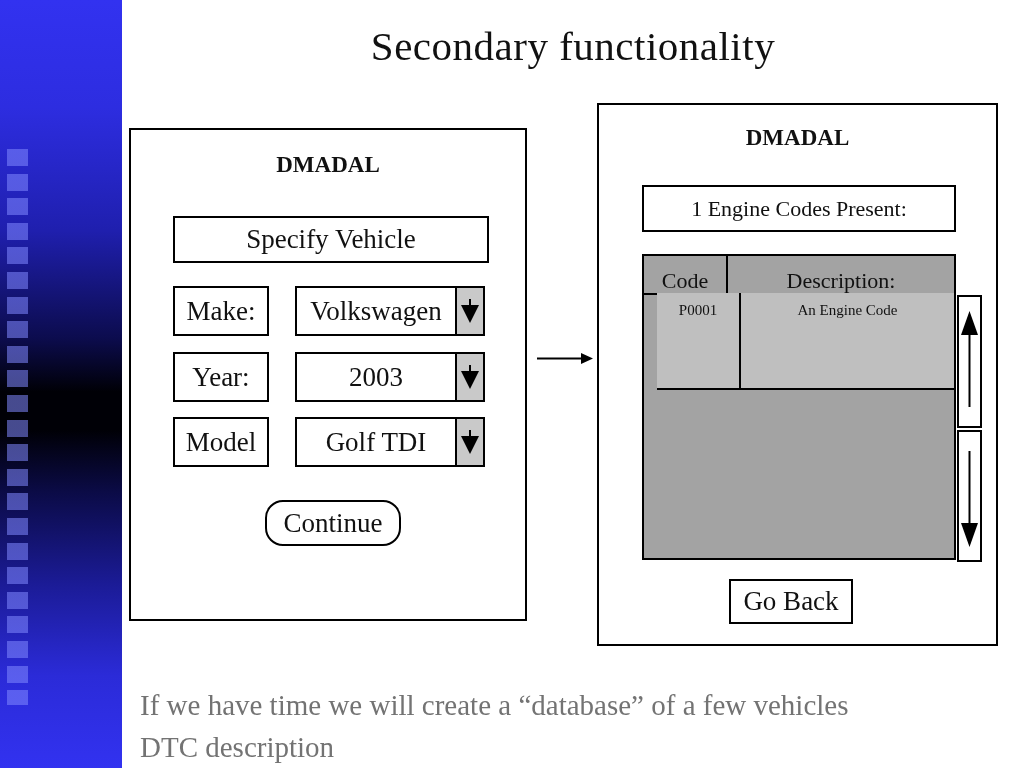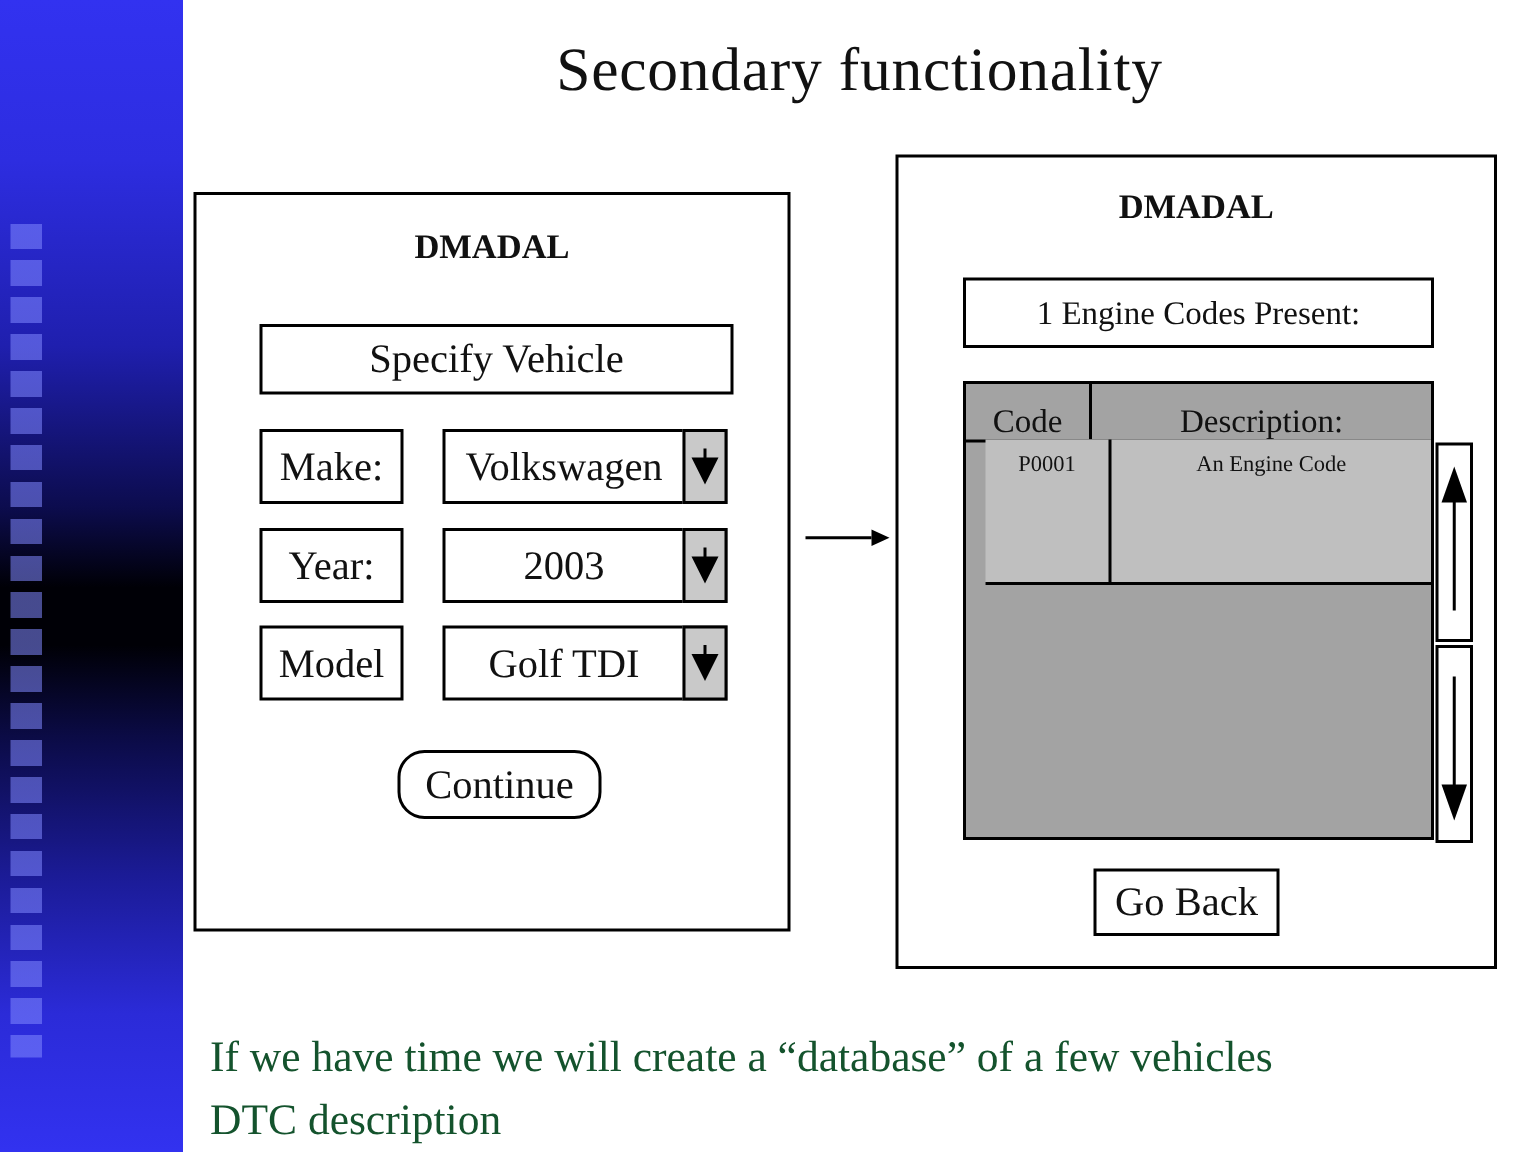--- a/index.html
+++ b/index.html
@@ -89,21 +89,21 @@
   .scroll-btn { position: absolute; left: 0; width: 25px; background: #fff;
     border: 2px solid #000; box-sizing: border-box;
     display: flex; align-items: center; justify-content: center; }
   .scroll-up   { top: 0; height: 133px; }
   .scroll-down { top: 135px; height: 132px; }
 
   .goback-btn { left: 130px; top: 474px; width: 124px; height: 45px; }
 
   
   .footer { position: absolute; left: 140px; top: 684px; width: 860px;
-    font-size: 29px; color: #14532d; line-height: 42px; }
+    font-size: 29px; color: #737373; line-height: 42px; }
 </style>
 </head>
 <body>
 
 <div class="slide">
 
   <div class="sidebar">
     <div class="film-strip"></div>
   </div>
 

